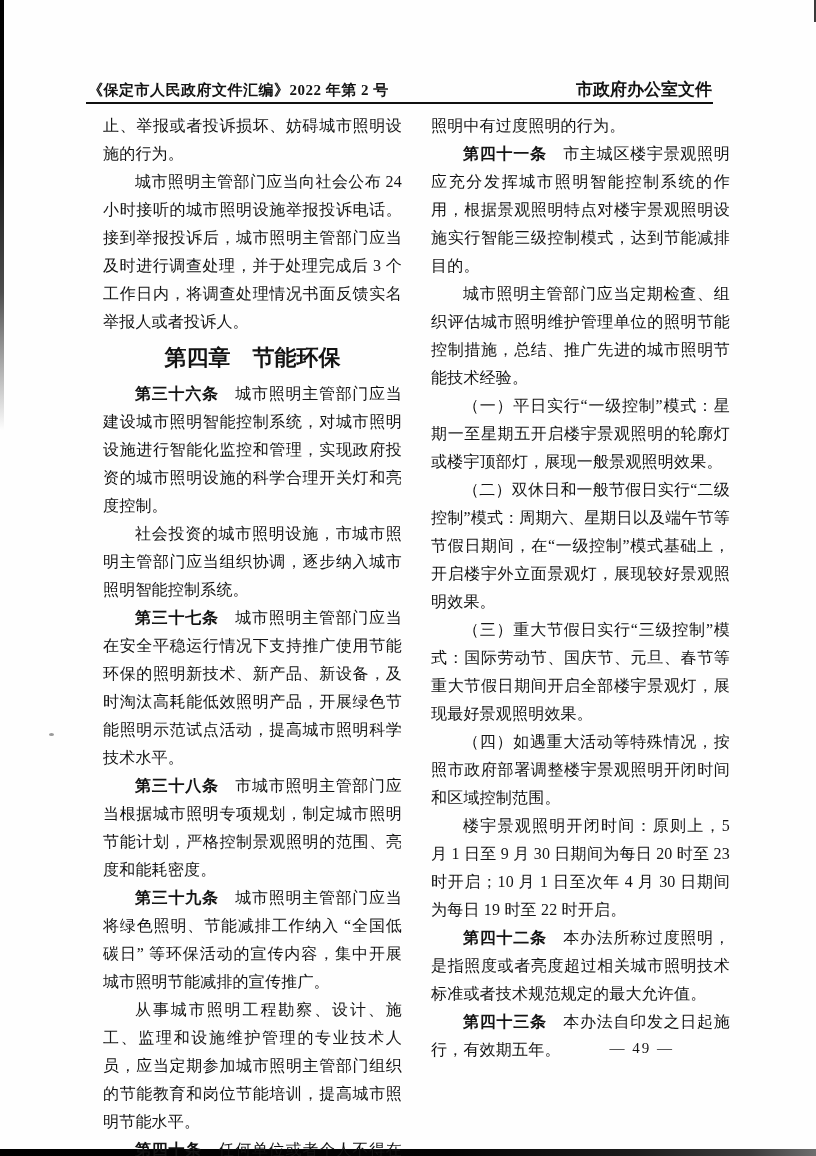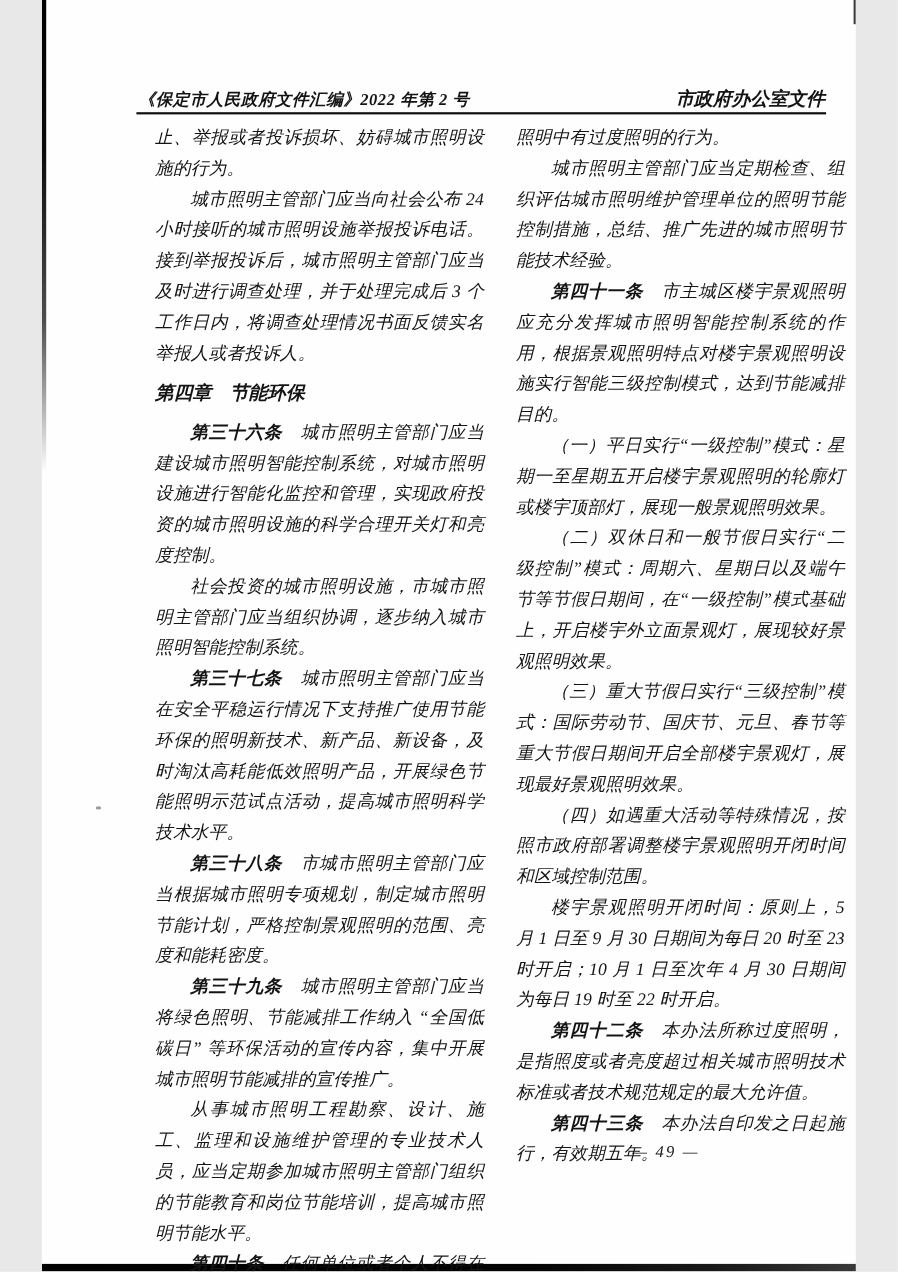--- a/index.html
+++ b/index.html
@@ -1,24 +1,23 @@
 <!DOCTYPE html>
 <html lang="zh"><head>
 <meta charset="utf-8">
 <style>
   html,body { margin:0; padding:0; background:#e8e8e8; }
   .page {
     position:relative;
-    width:740px; height:1156px;
+    width:816px; height:1156px;
     margin:0 auto;
     background:#fefefe;
     overflow:hidden;
     font-family:"Liberation Serif","DejaVu Serif",serif;
     color:#141414;
-    font-style:italic;
   }
   
   .scan-edge-left{
     position:absolute; left:0; top:0; width:4px; height:430px;
     background:linear-gradient(180deg,#000 0%,#0b0b0b 32%,#4e4e4e 68%,rgba(254,254,254,0) 100%);
   }
   .scan-edge-bottom{
     position:absolute; left:0; bottom:0; width:816px; height:7px;
     background:linear-gradient(90deg,#000 0%,#040404 55%,#1d1d1d 78%,#3c3c3c 92%,#6e6e6e 100%);
   }
@@ -59,21 +58,22 @@
     letter-spacing:0.2px;
   }
   .para.cont{ text-indent:0; }
   .lead{
     font-weight:bold;
     font-family:"Liberation Sans","DejaVu Sans",sans-serif;
   }
   .chapter-heading{
     font-weight:bold;
     font-family:"Liberation Sans","DejaVu Sans",sans-serif;
-    font-size:17px; line-height:28px;
+    font-size:22px; line-height:28px;
+    text-align:center;
     margin:8px 0;
   }
   
   .footer-page{
     position:absolute; top:1040px; right:142px;
     font-size:15px; letter-spacing:2px; white-space:nowrap;
   }
 </style>
 </head>
 <body>
@@ -99,22 +99,22 @@
         <p class="para"><span class="lead">第三十六条　</span>城市照明主管部门应当建设城市照明智能控制系统，对城市照明设施进行智能化监控和管理，实现政府投资的城市照明设施的科学合理开关灯和亮度控制。</p>
         <p class="para">社会投资的城市照明设施，市城市照明主管部门应当组织协调，逐步纳入城市照明智能控制系统。</p>
         <p class="para"><span class="lead">第三十七条　</span>城市照明主管部门应当在安全平稳运行情况下支持推广使用节能环保的照明新技术、新产品、新设备，及时淘汰高耗能低效照明产品，开展绿色节能照明示范试点活动，提高城市照明科学技术水平。</p>
         <p class="para"><span class="lead">第三十八条　</span>市城市照明主管部门应当根据城市照明专项规划，制定城市照明节能计划，严格控制景观照明的范围、亮度和能耗密度。</p>
         <p class="para"><span class="lead">第三十九条　</span>城市照明主管部门应当将绿色照明、节能减排工作纳入 “全国低碳日” 等环保活动的宣传内容，集中开展城市照明节能减排的宣传推广。</p>
         <p class="para">从事城市照明工程勘察、设计、施工、监理和设施维护管理的专业技术人员，应当定期参加城市照明主管部门组织的节能教育和岗位节能培训，提高城市照明节能水平。</p>
         <p class="para"><span class="lead">第四十条　</span>任何单位或者个人不得在城市</p>
       </div>
     <div class="col" id="col-right">
         <p class="para cont">照明中有过度照明的行为。</p>
+        <p class="para"><span class="lead">第四十一条　</span>市主城区楼宇景观照明应充分发挥城市照明智能控制系统的作用，根据景观照明特点对楼宇景观照明设施实行智能三级控制模式，达到节能减排目的。</p>
         <p class="para">城市照明主管部门应当定期检查、组织评估城市照明维护管理单位的照明节能控制措施，总结、推广先进的城市照明节能技术经验。</p>
-        <p class="para"><span class="lead">第四十一条　</span>市主城区楼宇景观照明应充分发挥城市照明智能控制系统的作用，根据景观照明特点对楼宇景观照明设施实行智能三级控制模式，达到节能减排目的。</p>
         <p class="para">（一）平日实行“一级控制”模式：星期一至星期五开启楼宇景观照明的轮廓灯或楼宇顶部灯，展现一般景观照明效果。</p>
         <p class="para">（二）双休日和一般节假日实行“二级控制”模式：周期六、星期日以及端午节等节假日期间，在“一级控制”模式基础上，开启楼宇外立面景观灯，展现较好景观照明效果。</p>
         <p class="para">（三）重大节假日实行“三级控制”模式：国际劳动节、国庆节、元旦、春节等重大节假日期间开启全部楼宇景观灯，展现最好景观照明效果。</p>
         <p class="para">（四）如遇重大活动等特殊情况，按照市政府部署调整楼宇景观照明开闭时间和区域控制范围。</p>
         <p class="para">楼宇景观照明开闭时间：原则上，5 月 1 日至 9 月 30 日期间为每日 20 时至 23 时开启；10 月 1 日至次年 4 月 30 日期间为每日 19 时至 22 时开启。</p>
         <p class="para"><span class="lead">第四十二条　</span>本办法所称过度照明，是指照度或者亮度超过相关城市照明技术标准或者技术规范规定的最大允许值。</p>
         <p class="para"><span class="lead">第四十三条　</span>本办法自印发之日起施行，有效期五年。</p>
       </div>
   </div>
 

